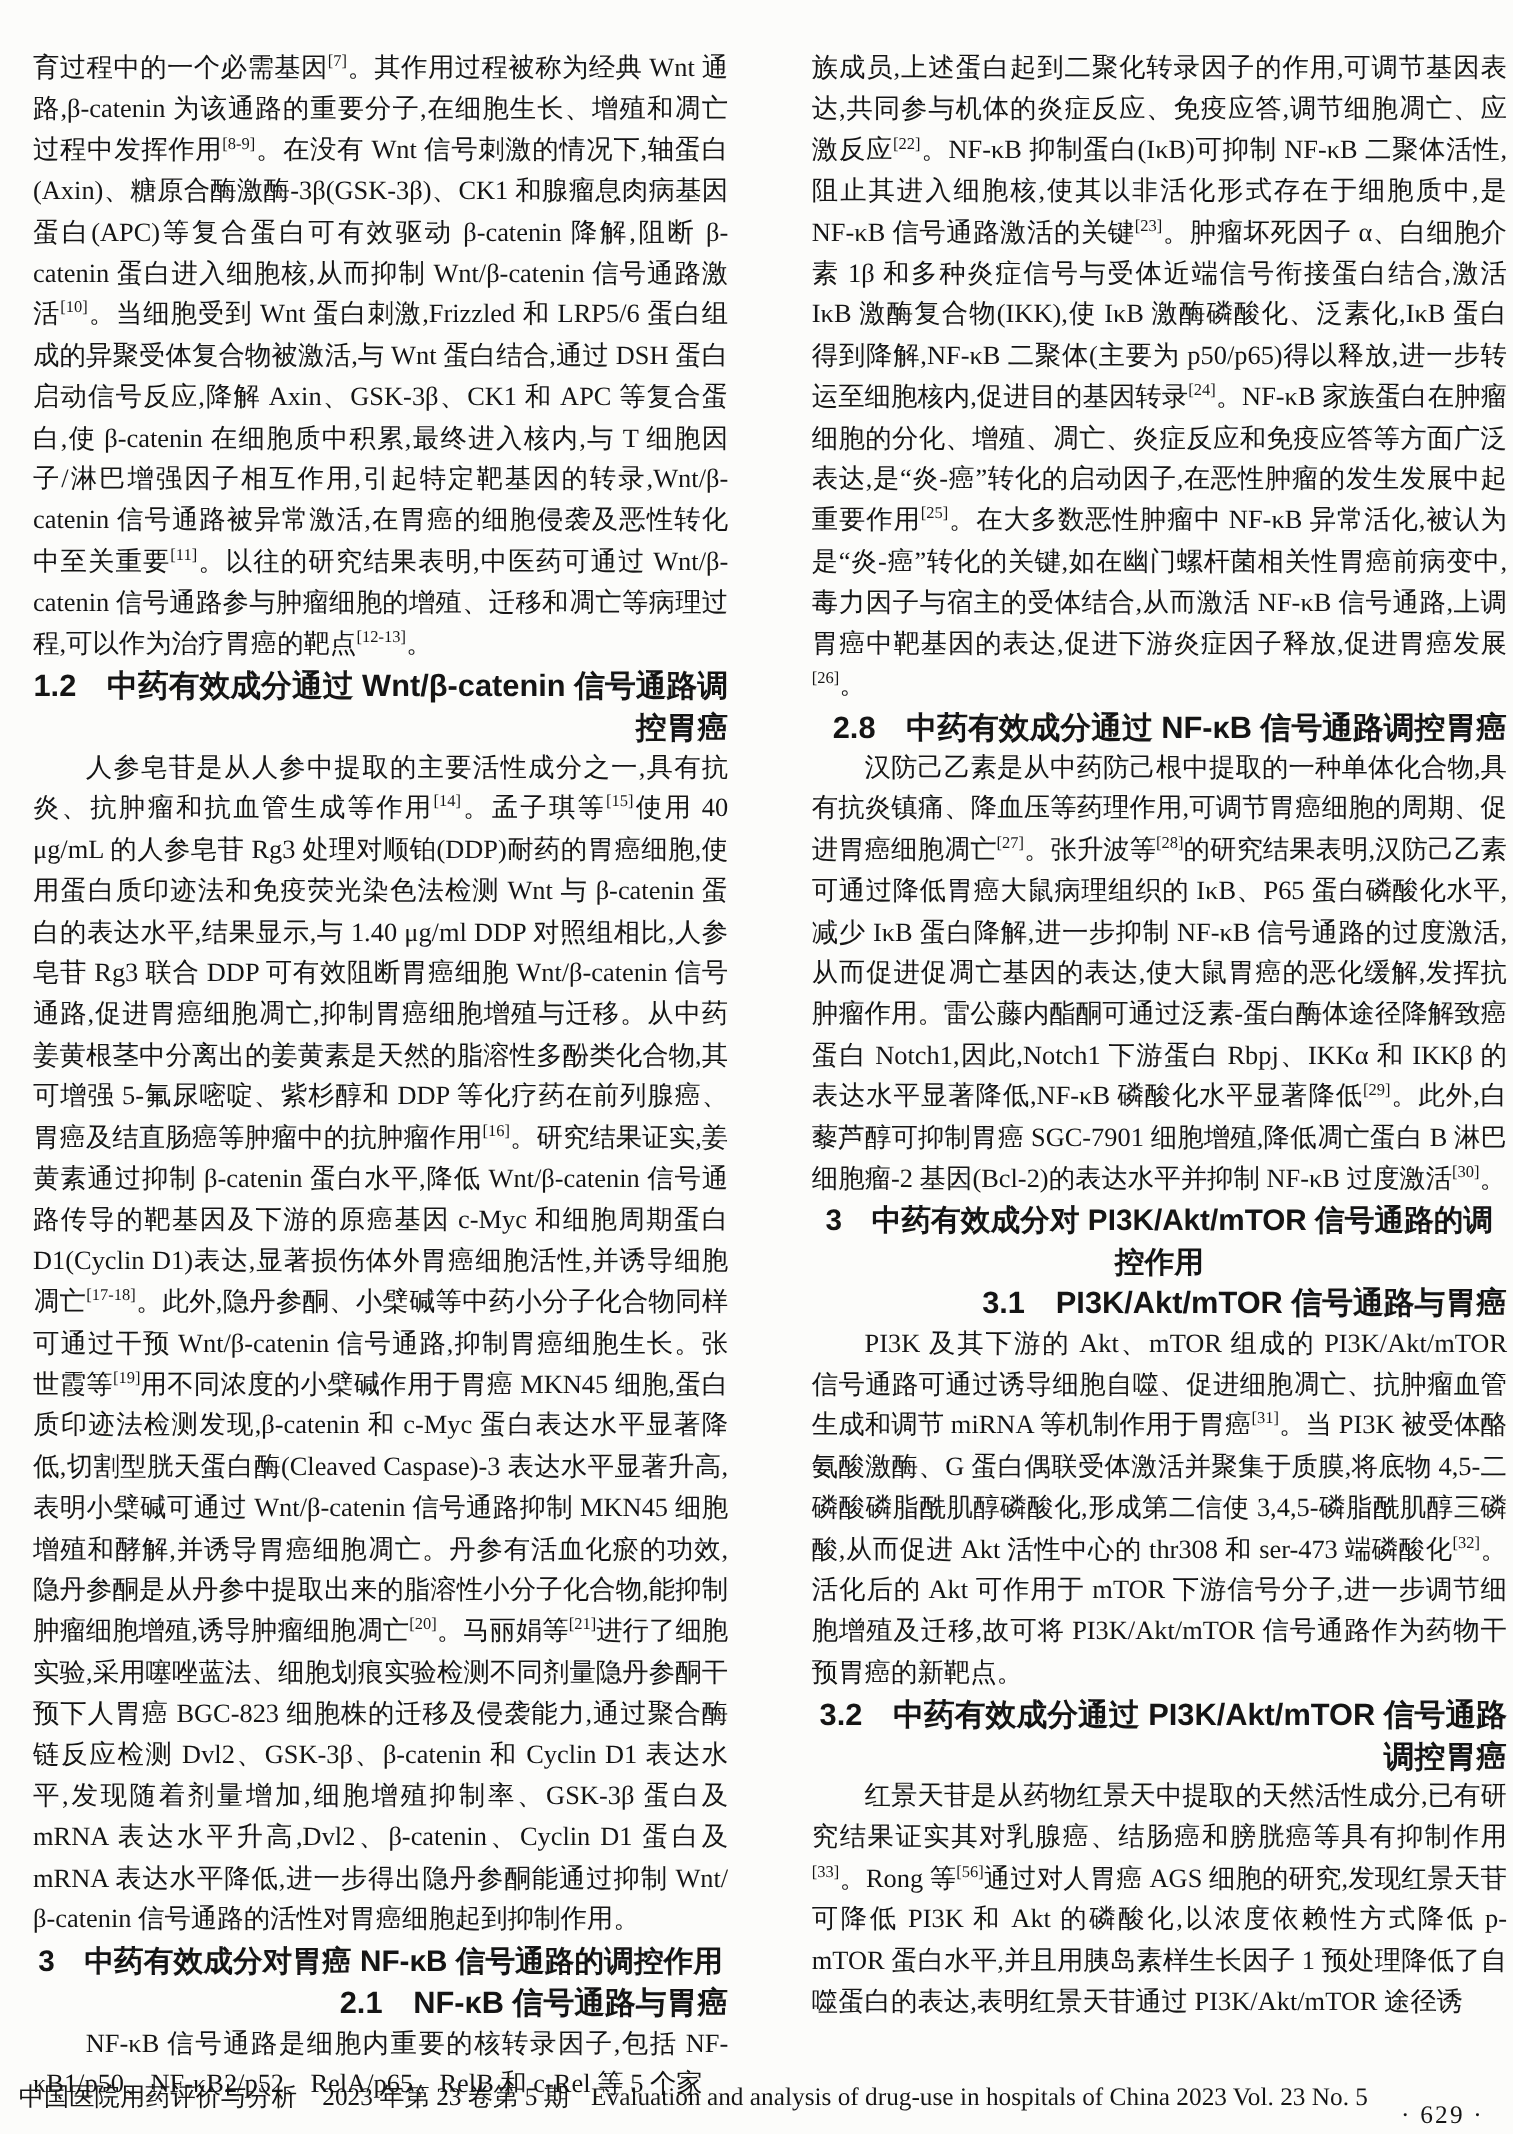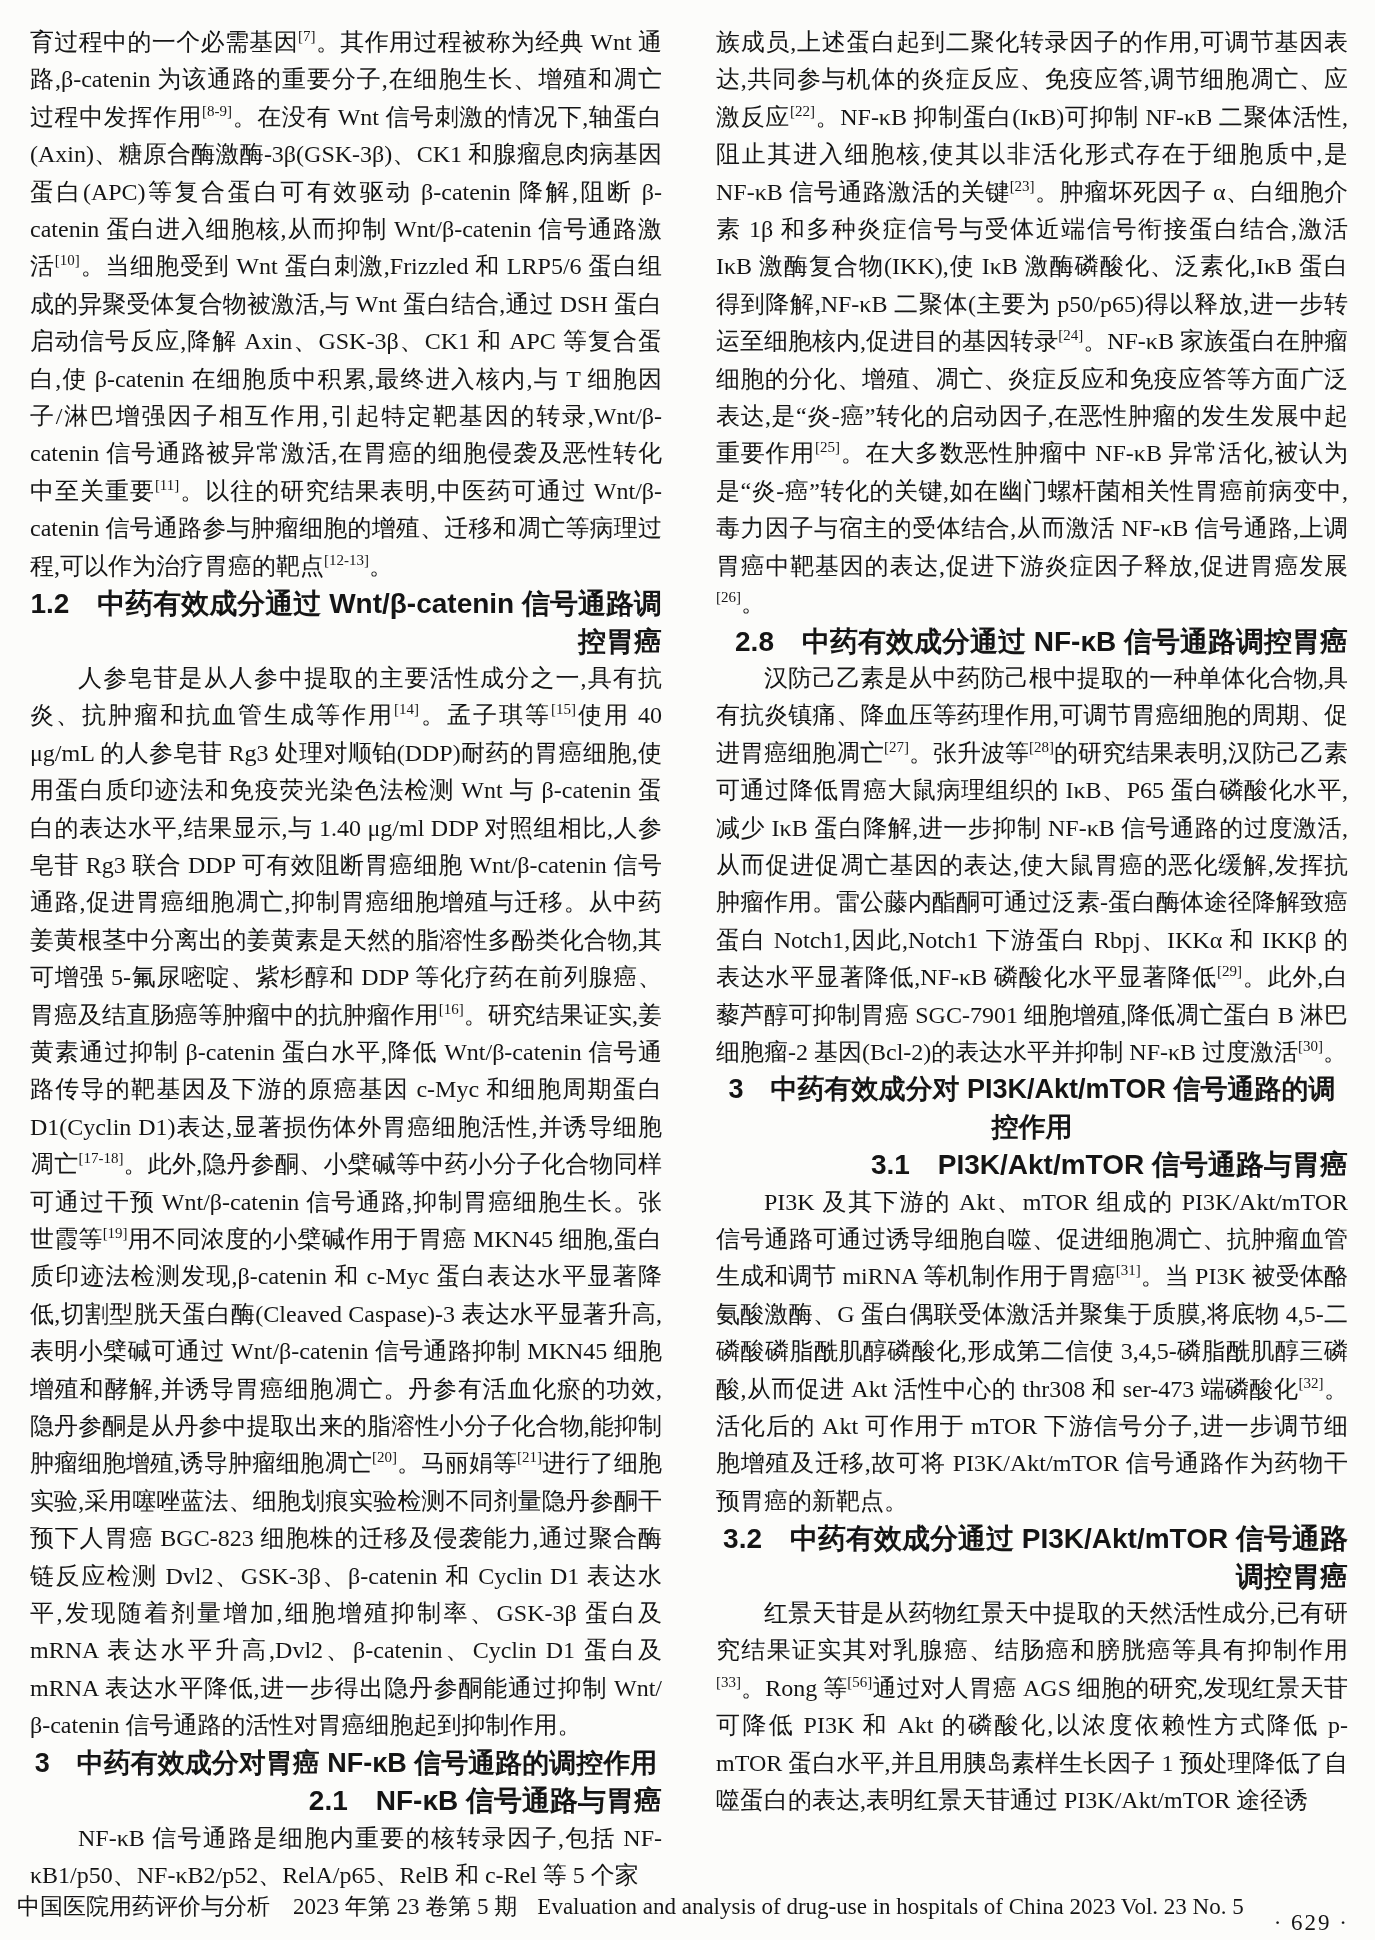--- a/index.html
+++ b/index.html
@@ -10,21 +10,21 @@
     color:#151515;
     -webkit-font-smoothing:antialiased;
   }
   .page{
     box-sizing:border-box;
     position:relative;
     width:1375px;height:1940px;
     padding:24px 26px 0 30px;
     overflow:hidden;
   }
-  .columns{display:flex;gap:54px;}
+  .columns{display:flex;gap:76px;margin-top:20px;}
   .col{
     flex:0 0 632px;width:632px;
     font-size:24px;line-height:37.4px;
     text-align:justify;text-justify:inter-ideograph;
     word-break:break-word;
   }
   .blk{margin:0;}
   .p-ind{text-indent:2em;}
   .p-cont{text-indent:0;}
   .h1{

